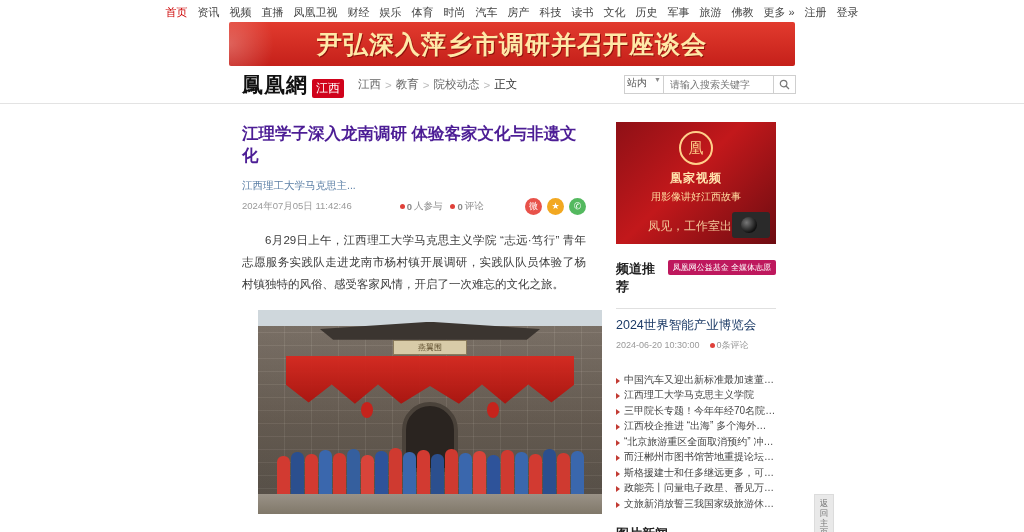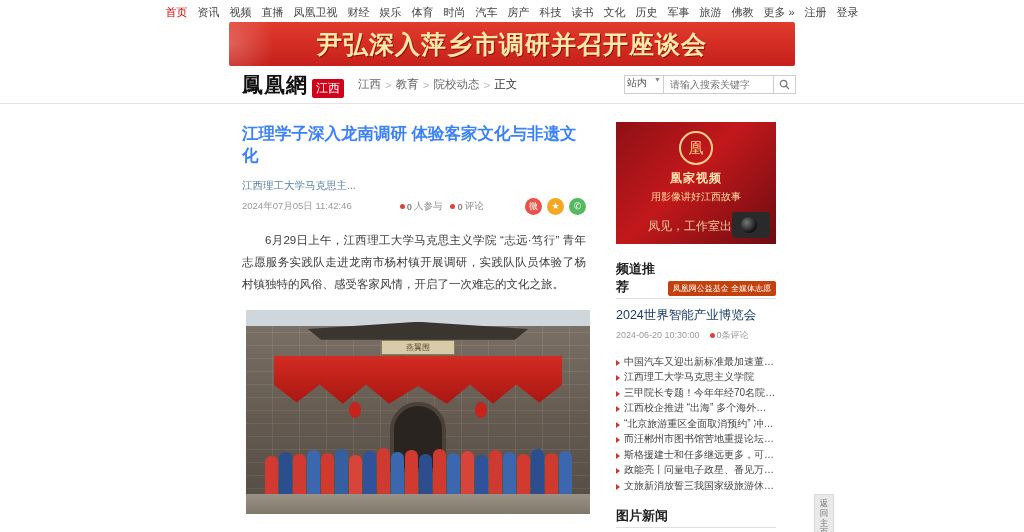--- a/index.html
+++ b/index.html
@@ -139,21 +139,21 @@
     display: flex;
     padding: 18px 228px 0 242px;
     gap: 30px;
     position: relative;
   }
   .col-main { width: 344px; }
   .col-side { width: 160px; }
   .article-title {
     font-size: 16.5px;
     font-weight: bold;
-    color: #3b82f6;
+    color: #4c1d95;
     line-height: 1.35;
     margin: 0 0 12px 0;
     font-family: "Liberation Sans", sans-serif;
   }
   .source {
     font-size: 10.5px;
     color: #5b7fa6;
     margin-bottom: 5px;
   }
   .metarow {
@@ -184,21 +184,21 @@
     line-height: 1.95;
     color: #3b3b3b;
     text-align: justify;
     text-indent: 2em;
     margin: 0 0 14px 0;
   }
   
   .photo {
     width: 100%;
     height: 204px;
-    margin: 0 0 14px 4px;
+    margin: 0 0 14px 16px;
     position: relative;
     overflow: hidden;
     background: #6d6459;
     text-align: center;
   }
   .ph-wall {
     position: absolute; inset: 0;
     background:
       repeating-linear-gradient(0deg, rgba(0,0,0,.06) 0 12px, rgba(255,255,255,.04) 12px 13px),
       repeating-linear-gradient(90deg, rgba(0,0,0,.05) 0 26px, rgba(255,255,255,.05) 26px 27px),
@@ -267,36 +267,36 @@
   .ad .l3 { font-size: 12px; margin-top: 14px; color:#f3c79a; }
   .ad .cam {
     position: absolute; right: 6px; bottom: 6px;
     width: 38px; height: 26px; border-radius: 3px; background: #2a2a2a;
   }
   .ad .cam::after {
     content:""; position:absolute; left:9px; top:5px; width:16px; height:16px;
     border-radius:50%; background: radial-gradient(circle at 35% 35%, #777, #111 70%);
   }
   .sec-head {
-    display: flex; align-items: flex-end; justify-content: space-between;
+    display: flex; align-items: flex-start; justify-content: space-between;
     border-bottom: 1px solid #e0e0e0;
-    padding-bottom: 2px;
+    padding-bottom: 12px;
     margin-bottom: 8px;
   }
   .sec-title { font-size: 13px; font-weight: bold; color: #222; }
   .sec-pill {
-    font-size: 8px; color: #fff; background: #c2410c;
+    font-size: 8px; color: #fff; background: #be185d;
     padding: 2px 5px; border-radius: 2px; white-space: nowrap;
   }
   .side-lead {
     font-size: 12.5px; color: #1b3a66; line-height: 1.4; margin-bottom: 4px;
   }
   .side-lead-meta {
     font-size: 9px; color: #999; display: flex; align-items: center; gap: 10px;
-    margin-bottom: 12px;
+    margin-bottom: 20px;
   }
   .side-list { list-style: none; margin: 0; padding: 0; }
   .side-list li {
     font-size: 10px; color: #444; line-height: 1.55;
     padding-left: 8px; position: relative; white-space: nowrap; overflow: hidden;
     text-overflow: ellipsis;
   }
   .side-list li::before {
     content: ""; position: absolute; left: 0; top: 6px;
     border-left: 4px solid #c23b33; border-top: 3px solid transparent; border-bottom: 3px solid transparent;

